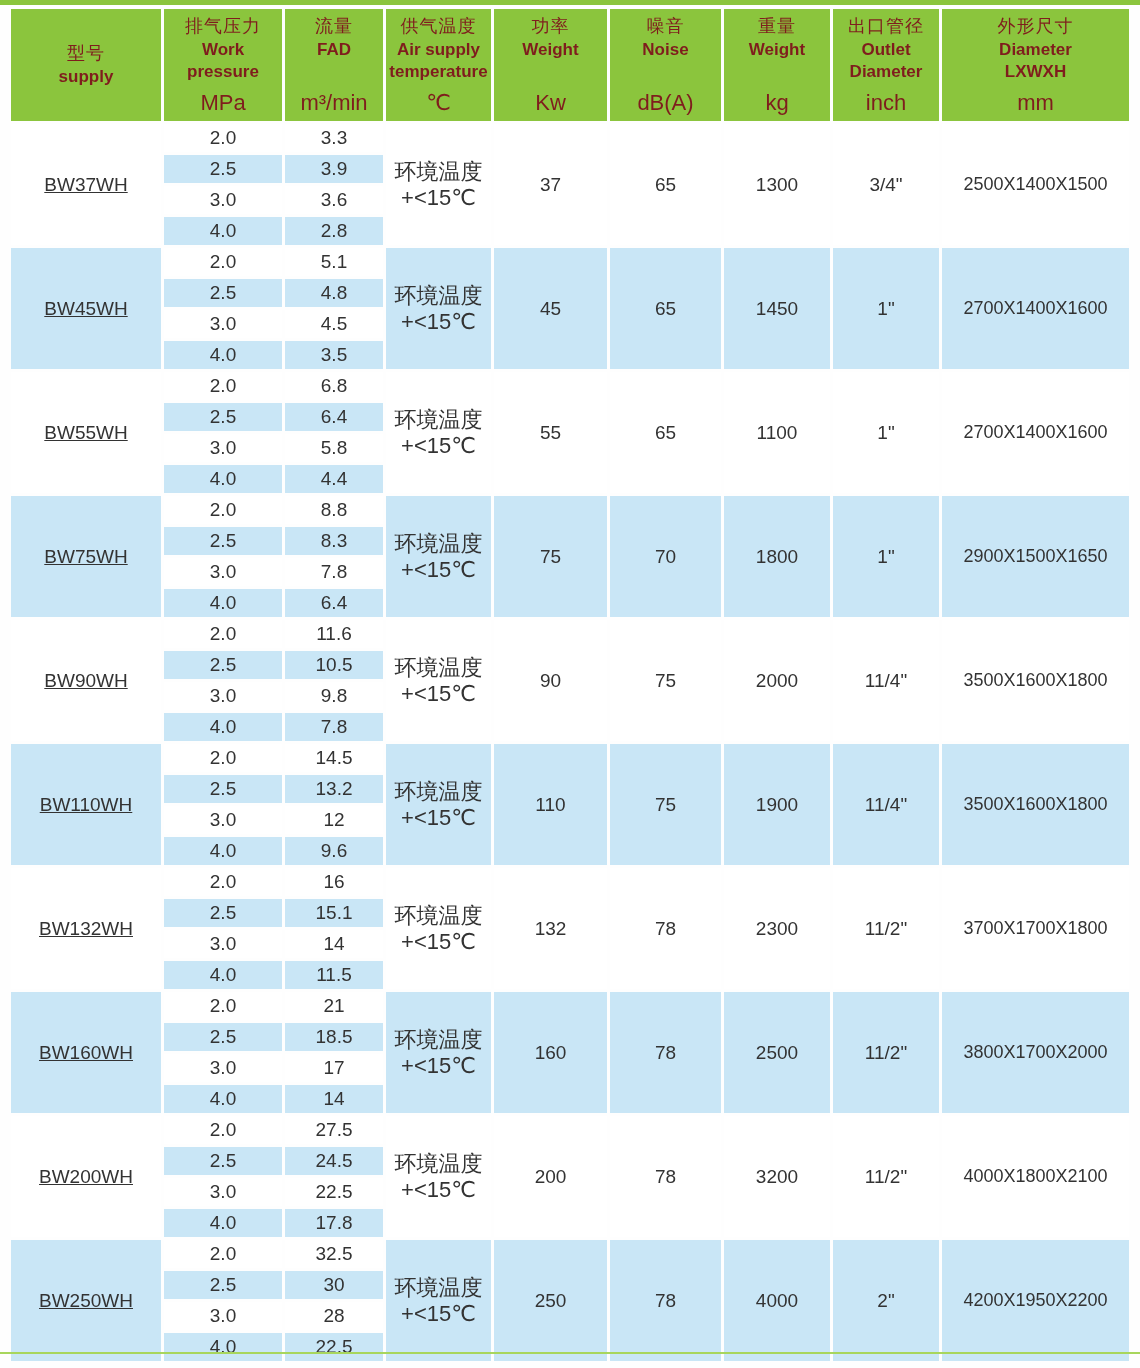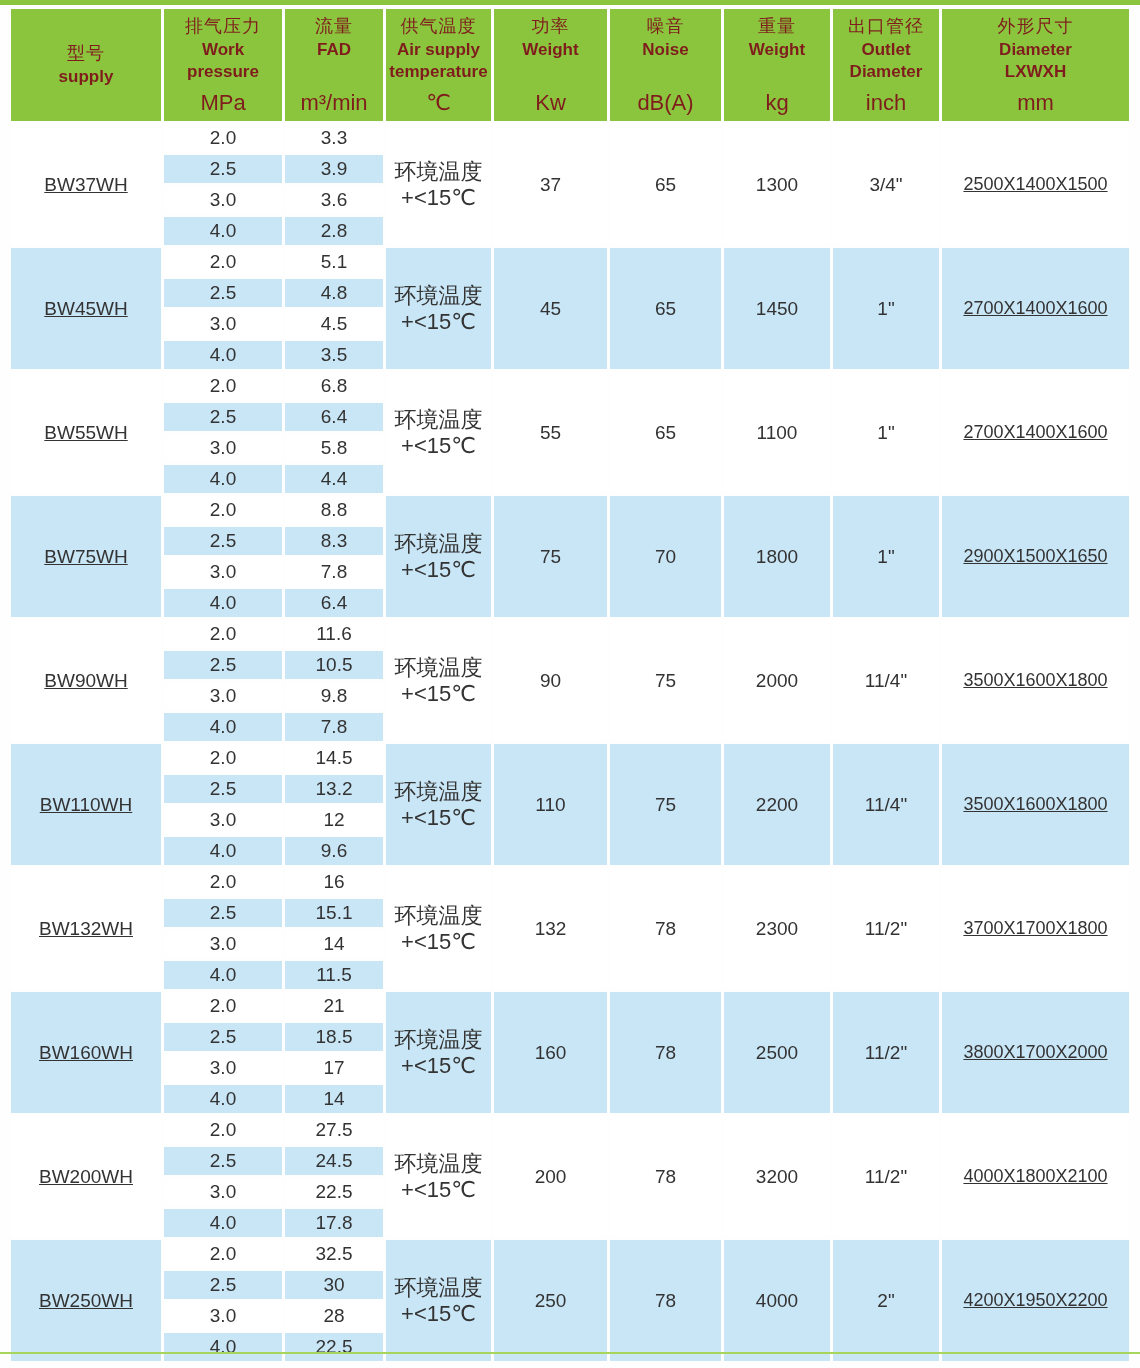--- a/index.html
+++ b/index.html
@@ -24,21 +24,21 @@
   .hen{font-size:17px;line-height:22px;font-weight:bold;}
   .hunit{font-size:22px;line-height:22px;}
   td{
     text-align:center;vertical-align:middle;color:#333333;
     font-size:19px;height:28px;padding:0;
   }
   td.white{background:#ffffff;}
   td.blue{background:#c9e6f6;}
   td.model-cell{font-size:19px;text-decoration:underline;}
   td.temp-cell{font-size:22px;line-height:26px;}
-  td.dim-cell{font-size:18px;text-decoration:underline;}
+  td.dim-cell{font-size:18px;}
 </style>
 </head>
 <body>
 
 <div class="top-strip"></div>
 
 <table class="spec">
   <colgroup>
     <col style="width:150px">
       <col style="width:118px">
@@ -270,21 +270,21 @@
       <tr>
         <td class="blue model-cell" rowspan="4">BW110WH</td>
         <td class="white">2.0</td>
         <td class="white">14.5</td>
         <td class="blue temp-cell" rowspan="4">
           <div>环境温度</div>
           <div>+&lt;15℃</div>
         </td>
         <td class="blue" rowspan="4">110</td>
         <td class="blue" rowspan="4">75</td>
-        <td class="blue" rowspan="4">2200</td>
+        <td class="blue" rowspan="4">1900</td>
         <td class="blue" rowspan="4">11/4"</td>
         <td class="blue dim-cell" rowspan="4">3500X1600X1800</td>
       </tr>
       <tr>
         <td class="blue">2.5</td>
         <td class="blue">13.2</td>
       </tr>
       <tr>
         <td class="white">3.0</td>
         <td class="white">12</td>

